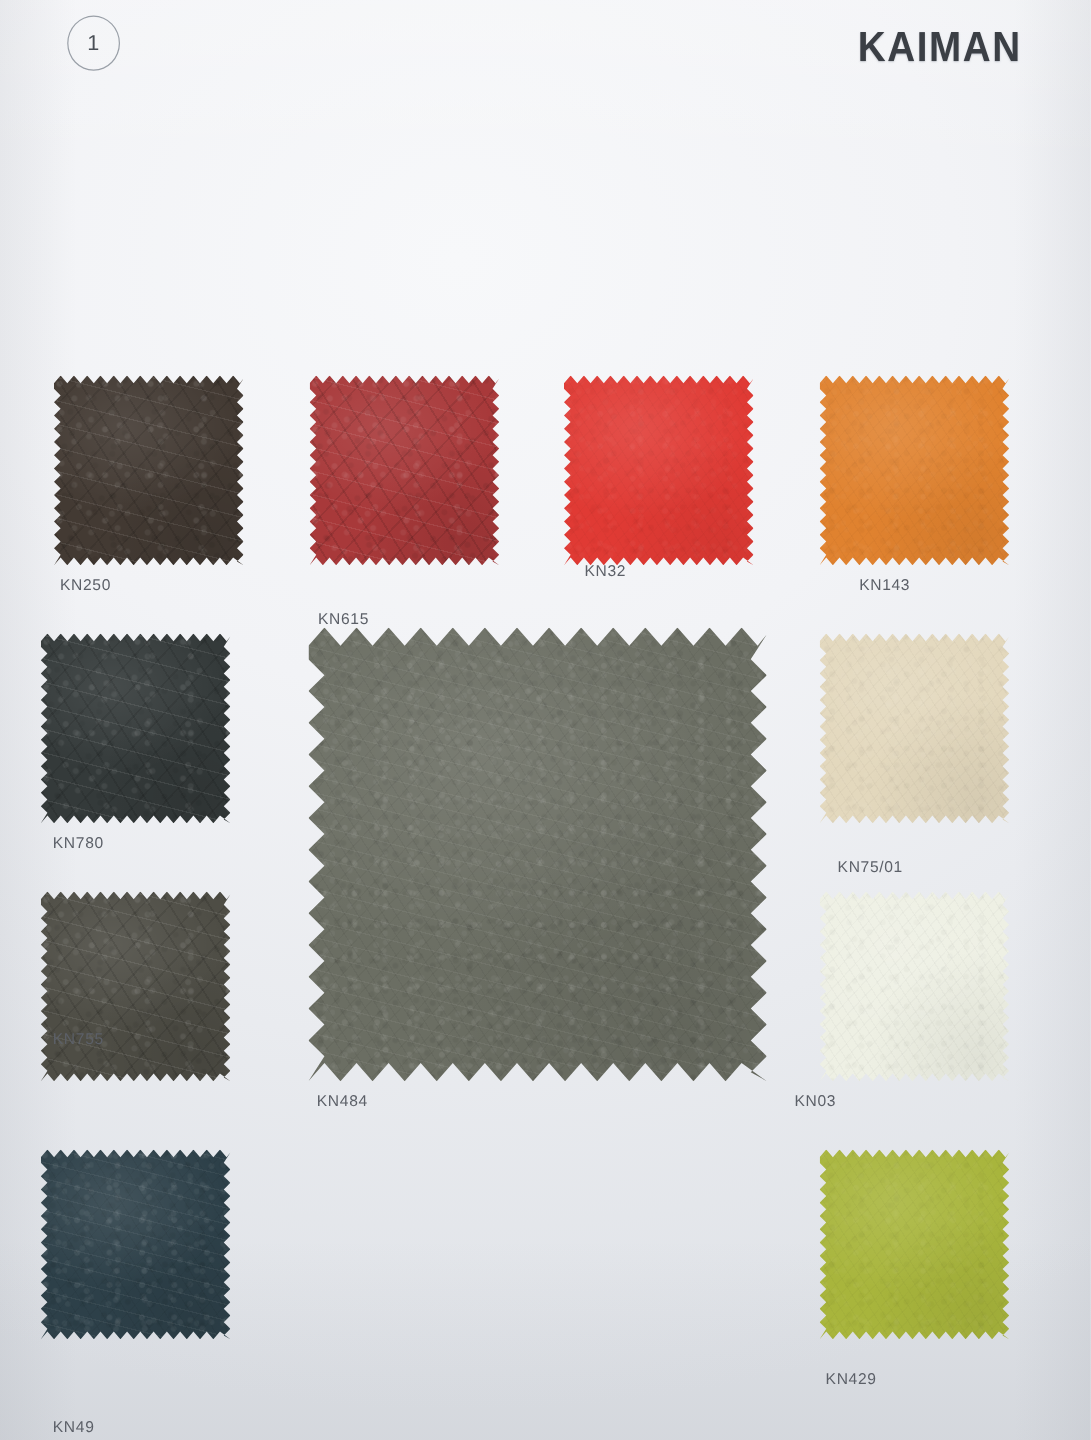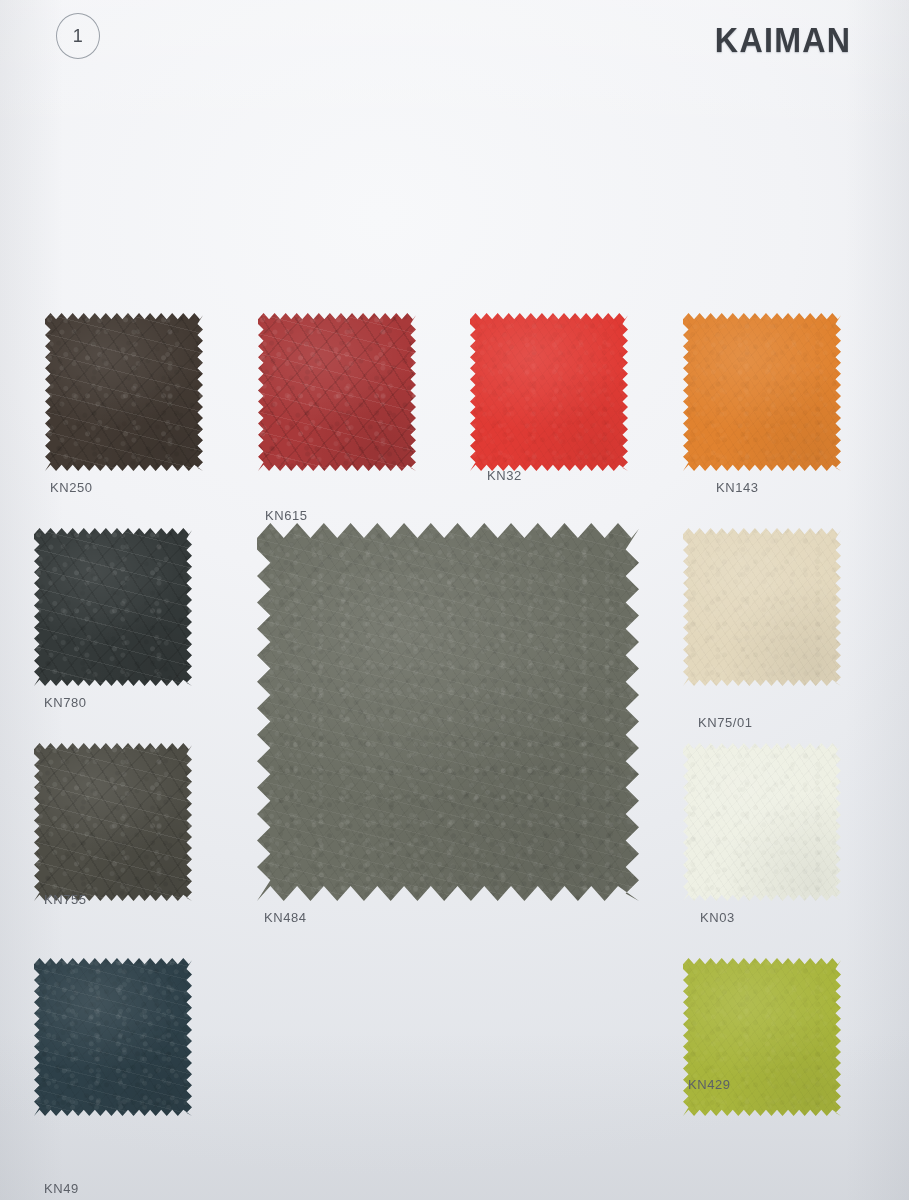--- a/index.html
+++ b/index.html
@@ -220,28 +220,28 @@
         <div class="swatch" style="background: rgb(107, 110, 99);"></div>
       </div>
       <div class="swatch-label" style="left: 264px; top: 910px; text-align: center;">KN484</div>
       <div class="swatch-cell" style="left: 683px; top: 528px; width: 158px; height: 158px;">
         <div class="swatch grain-fine" style="background: rgb(227, 216, 189);"></div>
       </div>
       <div class="swatch-label" style="left: 698px; top: 702px; margin-top: 13px;">KN75/01</div>
       <div class="swatch-cell" style="left: 34px; top: 743px; width: 158px; height: 158px;">
         <div class="swatch grain-coarse" style="background: rgb(78, 77, 69);"></div>
       </div>
-      <div class="swatch-label" style="left: 44px; top: 892px;">KN755</div>
+      <div class="swatch-label" style="left: 44px; top: 858px;">KN755</div>
       <div class="swatch-cell" style="left: 683px; top: 743px; width: 158px; height: 158px;">
         <div class="swatch grain-fine" style="background: rgb(238, 240, 228);"></div>
       </div>
-      <div class="swatch-label" style="left: 700px; top: 910px;">KN03</div>
+      <div class="swatch-label" style="left: 662px; top: 910px;">KN03</div>
       <div class="swatch-cell" style="left: 34px; top: 958px; width: 158px; height: 158px;">
         <div class="swatch" style="background: rgb(45, 64, 73);"></div>
       </div>
       <div class="swatch-label" style="left: 44px; top: 1181px;">KN49</div>
       <div class="swatch-cell" style="left: 683px; top: 958px; width: 158px; height: 158px;">
         <div class="swatch grain-fine" style="background: rgb(168, 181, 60);"></div>
       </div>
-      <div class="swatch-label" style="left: 688px; top: 1077px;">KN429</div>
+      <div class="swatch-label" style="left: 688px; top: 1141px;">KN429</div>
     </div>
 
 </div>
 
 </body></html>

